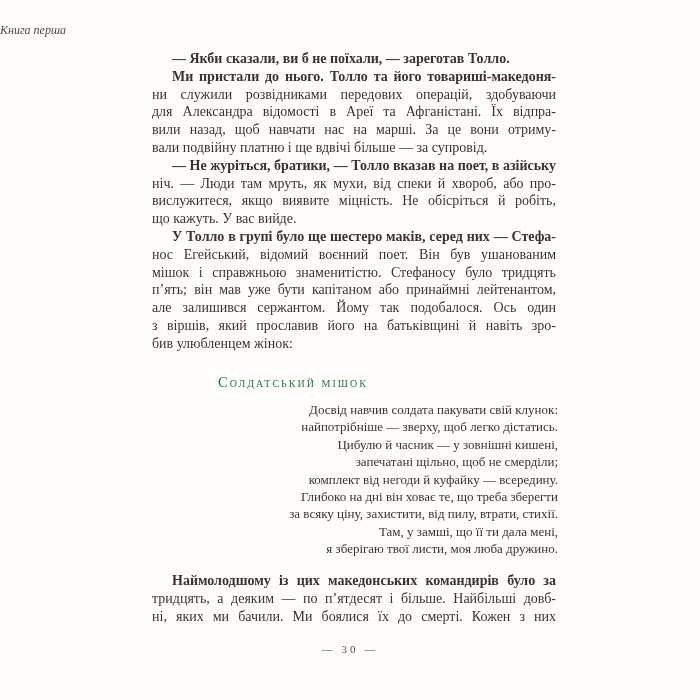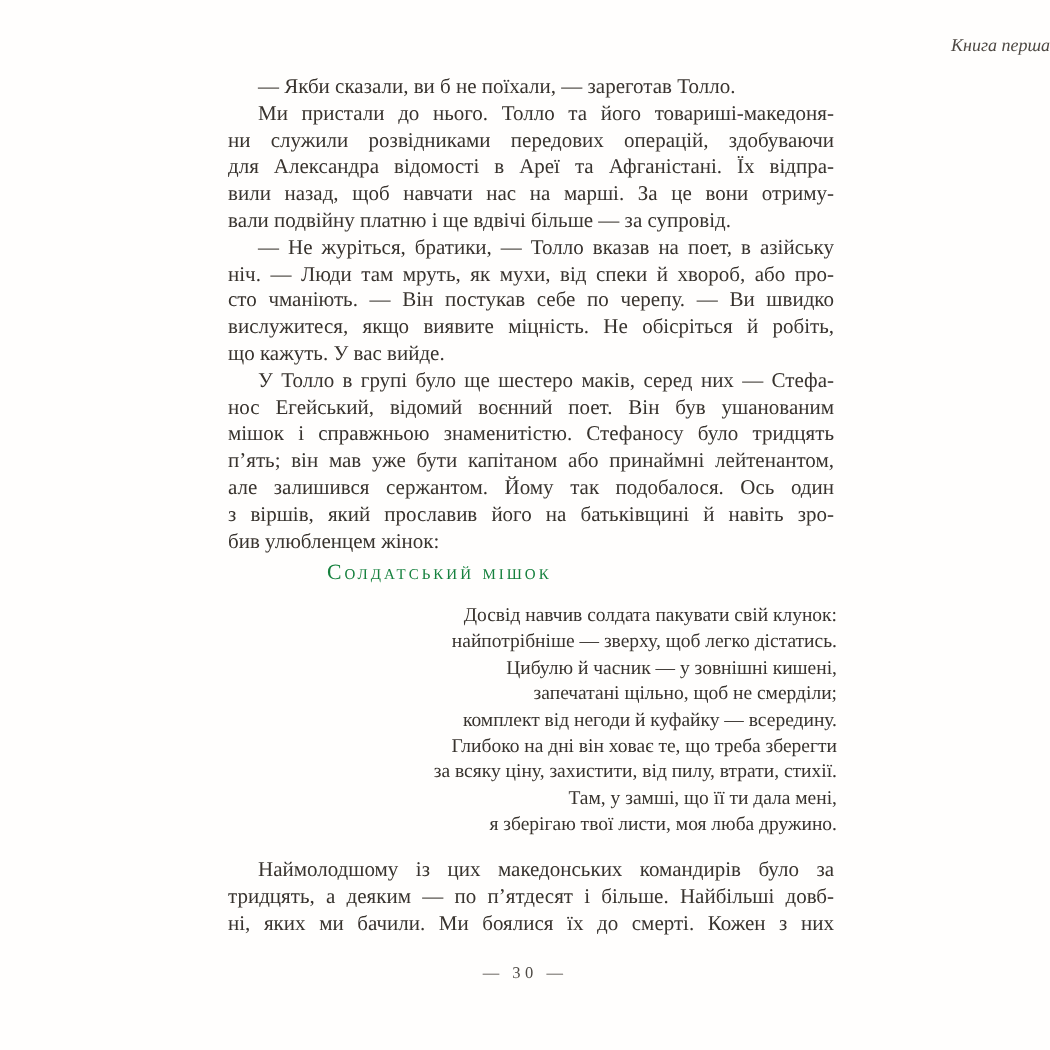--- a/index.html
+++ b/index.html
@@ -6,40 +6,40 @@
   .page {
     position:relative;
     width:700px; height:700px;
     background:#fffefd;
     font-family:"Liberation Serif","DejaVu Serif",serif;
     color:#38332e;
     overflow:hidden;
   }
   .running-head {
     position:absolute; top:23px; left:0; width:100%;
-    text-align:right;
+    text-align:left;
     font-style:italic;
     font-size:12px;
     color:#4d4843;
   }
   .text-block {
     position:absolute; left:152px; top:50px; width:404px;
   }
   .text-block-closing {
     position:absolute; left:152px; top:572px; width:404px;
   }
   .line {
     font-size:14px;
     line-height:17.8px;
     height:17.8px;
     overflow:hidden;
     text-align:justify;
     text-align-last:justify;
   }
-  .line.indent { text-indent:20px; }
+  .line.indent { text-indent:20px;font-weight:bold; }
   .line.end { text-align-last:left; }
   .poem {
     position:absolute; left:218px; top:374px; width:340px;
   }
   .poem-title {
     font-variant:small-caps;
     letter-spacing:2px;
     font-size:14.5px;
     color:#15803d;
     margin:0 0 10px 0;
@@ -66,21 +66,20 @@
 
   <div class="text-block">
     <div class="line indent end">— Якби сказали, ви б не поїхали, — зареготав Толло.</div>
     <div class="line indent">Ми пристали до нього. Толло та його товариші-македоня-</div>
     <div class="line">ни служили розвідниками передових операцій, здобуваючи</div>
     <div class="line">для Александра відомості в Ареї та Афганістані. Їх відпра-</div>
     <div class="line">вили назад, щоб навчати нас на марші. За це вони отриму-</div>
     <div class="line end">вали подвійну платню і ще вдвічі більше — за супровід.</div>
     <div class="line indent">— Не журіться, братики, — Толло вказав на поет, в азійську</div>
     <div class="line">ніч. — Люди там мруть, як мухи, від спеки й хвороб, або про-</div>
-    <div class="line">сто чманіють. — Він постукав себе по черепу. — Ви швидко</div>
     <div class="line">вислужитеся, якщо виявите міцність. Не обісріться й робіть,</div>
     <div class="line end">що кажуть. У вас вийде.</div>
     <div class="line indent">У Толло в групі було ще шестеро маків, серед них — Стефа-</div>
     <div class="line">нос Егейський, відомий воєнний поет. Він був ушанованим</div>
     <div class="line">мішок і справжньою знаменитістю. Стефаносу було тридцять</div>
     <div class="line">п’ять; він мав уже бути капітаном або принаймні лейтенантом,</div>
     <div class="line">але залишився сержантом. Йому так подобалося. Ось один</div>
     <div class="line">з віршів, який прославив його на батьківщині й навіть зро-</div>
     <div class="line end">бив улюбленцем жінок:</div>
   </div>

